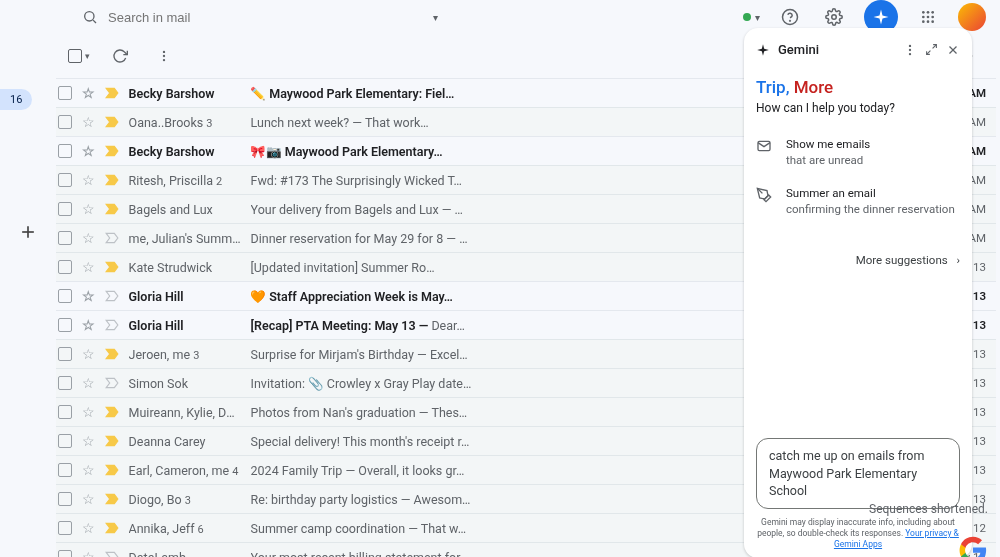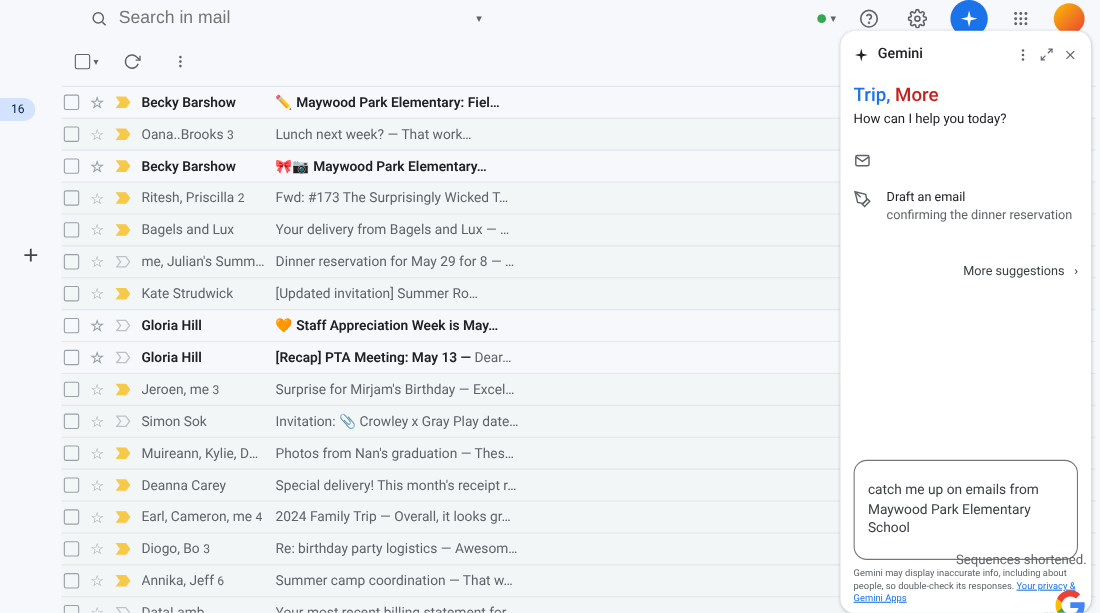--- a/index.html
+++ b/index.html
@@ -2,21 +2,21 @@
 <html><head>
 <meta charset="utf-8">
 <style>
   * { margin: 0; padding: 0; box-sizing: border-box; }
   html, body { width: 1000px; height: 557px; overflow: hidden; font-family: 'Google Sans', Roboto, Arial, sans-serif; background: #f6f8fc; }
   .app { display: flex; flex-direction: column; width: 100%; height: 100%; }
 
   
   .topbar { height: 40px; display: flex; align-items: center; padding: 0 14px 0 70px; gap: 10px; }
   .search { flex: 1; max-width: 380px; height: 32px; display: flex; align-items: center; gap: 10px; padding: 0 12px; color: #5f6368; border-radius: 8px; background: transparent; }
-  .search input { flex: 1; border: none; background: transparent; font-size: 16px; color: #000000; outline: none; }
+  .search input { flex: 1; border: none; background: transparent; font-size: 13px; color: #000000; outline: none; }
   .top-icons { margin-left: auto; display: flex; align-items: center; gap: 16px; }
   .iconbtn { width: 28px; height: 28px; display: flex; align-items: center; justify-content: center; border-radius: 50%; color: #5f6368; cursor: pointer; }
   .gemini-btn { width: 34px; height: 34px; background: #1a73e8; border-radius: 50%; display: flex; align-items: center; justify-content: center; color: #fff; }
   .presence { display: flex; align-items: center; gap: 4px; color: #5f6368; font-size: 10px; }
   .presence .dot { width: 8px; height: 8px; background: #34a853; border-radius: 50%; }
   .avatar { width: 28px; height: 28px; border-radius: 50%; background: linear-gradient(135deg,#fbbc04,#ea4335); }
 
   
   .main { position: relative; flex: 1; display: flex; }
 
@@ -40,38 +40,38 @@
   .row.read .imp { color: #dadce0; }
   .row .sender { width: 112px; flex: none; overflow: hidden; text-overflow: ellipsis; white-space: nowrap; }
   .row .thread { font-weight: 400; color: #5f6368; font-size: 11px; }
   .row .subj { flex: 1; overflow: hidden; text-overflow: ellipsis; white-space: nowrap; }
   .row .snip { font-weight: 400; color: #5f6368; }
   .row .att { color: #5f6368; font-size: 14px; flex: none; }
   .row .date { width: 52px; flex: none; text-align: right; font-size: 11.5px; }
   .emoji { font-weight: 400; }
 
   
-  .gpanel { position: absolute; right: 8px; top: -6px; width: 228px; height: 530px; background: #fff; border-radius: 14px; box-shadow: 0 1px 3px rgba(0,0,0,.2); display: flex; flex-direction: column; padding: 14px 12px 8px; }
+  .gpanel { position: absolute; right: 28px; top: -6px; width: 228px; height: 530px; background: #fff; border-radius: 14px; box-shadow: 0 1px 3px rgba(0,0,0,.2); display: flex; flex-direction: column; padding: 14px 12px 8px; }
   .ghead { display: flex; align-items: center; gap: 8px; color: #202124; font-size: 13px; font-weight: 500; }
   .ghead .sp { flex: 1; }
   .ghead .hicon { font-size: 14px; color: #5f6368; cursor: pointer; }
   .greet { margin-top: 20px; font-size: 17px; }
   .greet .hello { color: #1a73e8; font-weight: 500; }
   .greet .name { color: #c5221f; font-weight: 500; }
   .greet2 { margin-top: 4px; font-size: 12px; color: #202124; }
   .sugg { margin-top: 22px; display: flex; flex-direction: column; gap: 18px; }
   .sitem { display: flex; gap: 12px; align-items: flex-start; cursor: pointer; }
   .sitem .sicon { width: 18px; color: #5f6368; font-size: 14px; flex: none; margin-top: 1px; }
   .sitem .stext { font-size: 11.5px; line-height: 1.35; }
   .sitem .stext .t { color: #202124; display: block; }
   .sitem .stext .s { color: #5f6368; display: block; }
   .more { margin-top: 36px; text-align: right; font-size: 11.5px; color: #3c4043; cursor: pointer; }
   .gfill { flex: 1; }
-  .ginput { border: 1px solid #747775; border-radius: 12px; padding: 18px 12px; font-size: 12.5px; color: #3c4043; line-height: 1.4; min-height: 58px; }
-  .gfoot { margin-top: 8px; font-size: 8.5px; color: #5f6368; line-height: 1.3; }
+  .ginput { border: 1px solid #747775; border-radius: 12px; padding: 8px 12px; font-size: 12.5px; color: #3c4043; line-height: 1.4; min-height: 58px; }
+  .gfoot { margin-top: 8px; font-size: 8.5px; color: #5f6368; text-align: center; line-height: 1.3; }
   .gfoot a { color: #1a73e8; text-decoration: underline; }
 
   
   .seq { position: absolute; right: 12px; bottom: 55px; color: #5f6368; font-size: 12px; }
   .glogo { position: absolute; right: 12px; bottom: 6px; }
 
   svg { display: block; }
 </style>
 </head>
 <body>
@@ -433,31 +433,35 @@
       </div>
       <div class="greet2">How can I help you today?</div>
       <div class="sugg" id="sugg">
           <div class="sitem">
             <span class="sicon">
               <svg width="16" height="16" viewBox="0 0 24 24" fill="none" stroke="currentColor" stroke-width="2">
                 <rect x="3" y="5" width="18" height="14" rx="2"></rect>
                 <polyline points="3 7 12 13 21 7"></polyline>
               </svg>
             </span>
+            <span class="stext">
+              <span class="t">Show me emails</span>
+              <span class="s">that are unread</span>
+            </span>
           </div>
           <div class="sitem">
             <span class="sicon">
               <svg width="16" height="16" viewBox="0 0 24 24" fill="none" stroke="currentColor" stroke-width="2">
                 <path d="M12 19l7-7 3 3-7 7-3-3z"></path>
                 <path d="M18 13l-1.5-7.5L2 2l3.5 14.5L13 18l5-5z"></path>
                 <path d="M2 2l7.586 7.586"></path>
               </svg>
             </span>
             <span class="stext">
-              <span class="t">Draft an email</span>
+              <span class="t">Summer an email</span>
               <span class="s">confirming the dinner reservation</span>
             </span>
           </div>
         </div>
       <div class="more">
         <span>More suggestions</span>
         <span style="margin-left:6px;">›</span>
       </div>
       <div class="gfill"></div>
       <div class="ginput">catch me up on emails from Maywood Park Elementary School</div>

